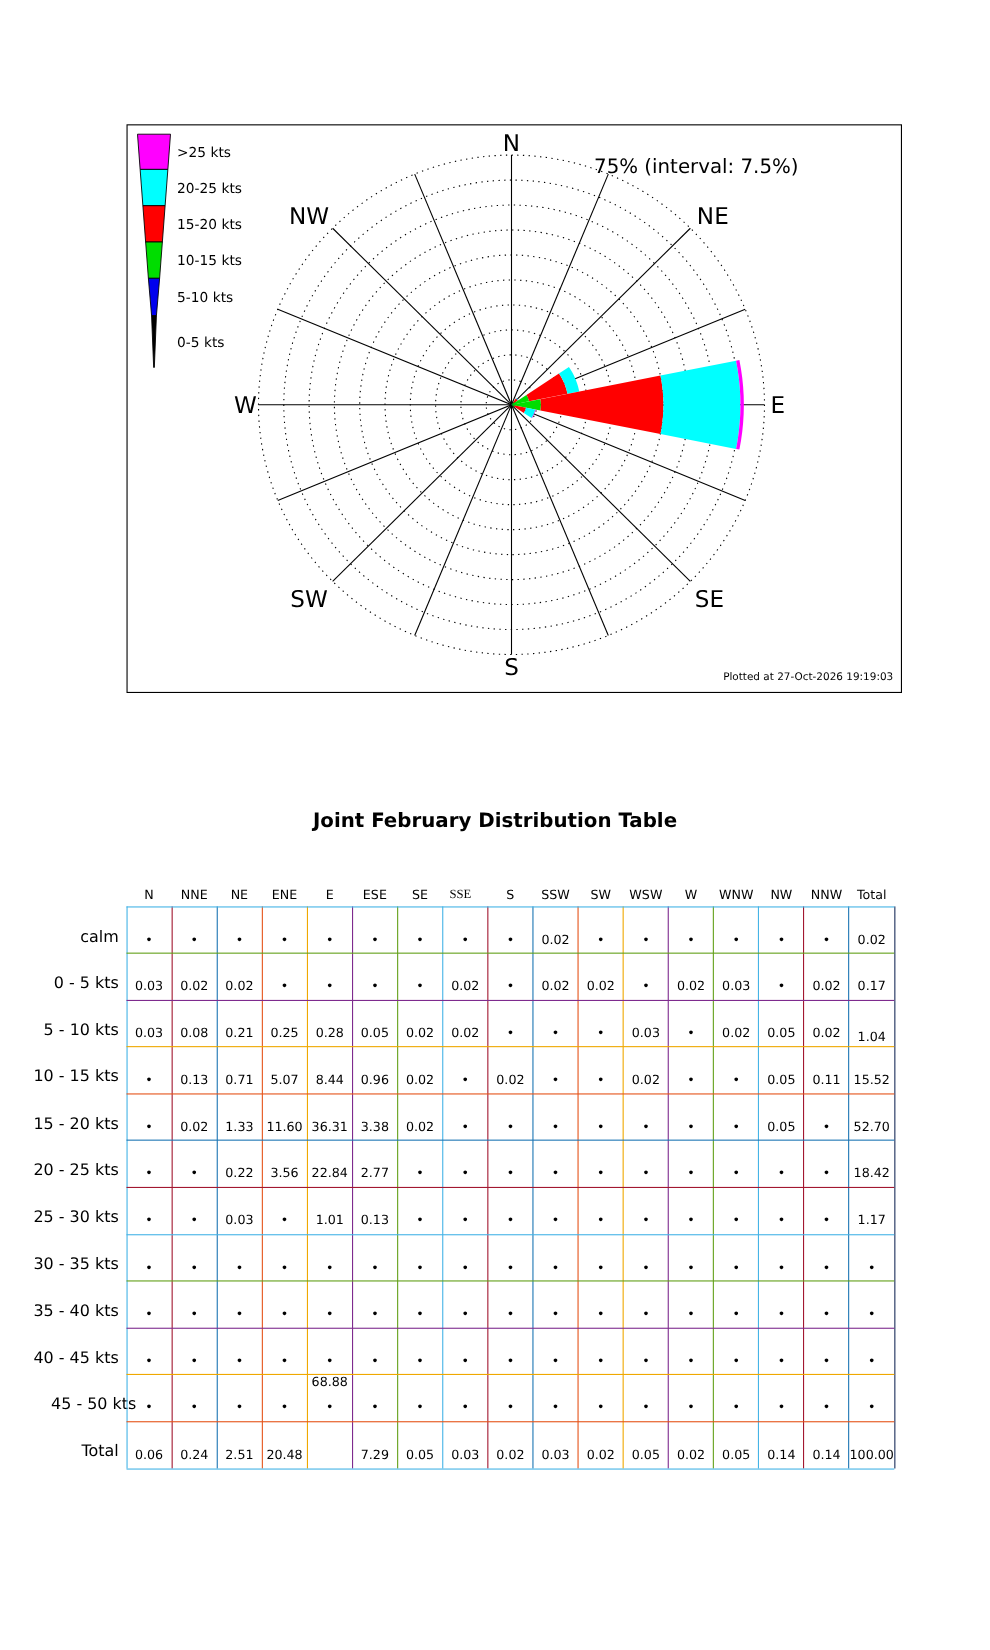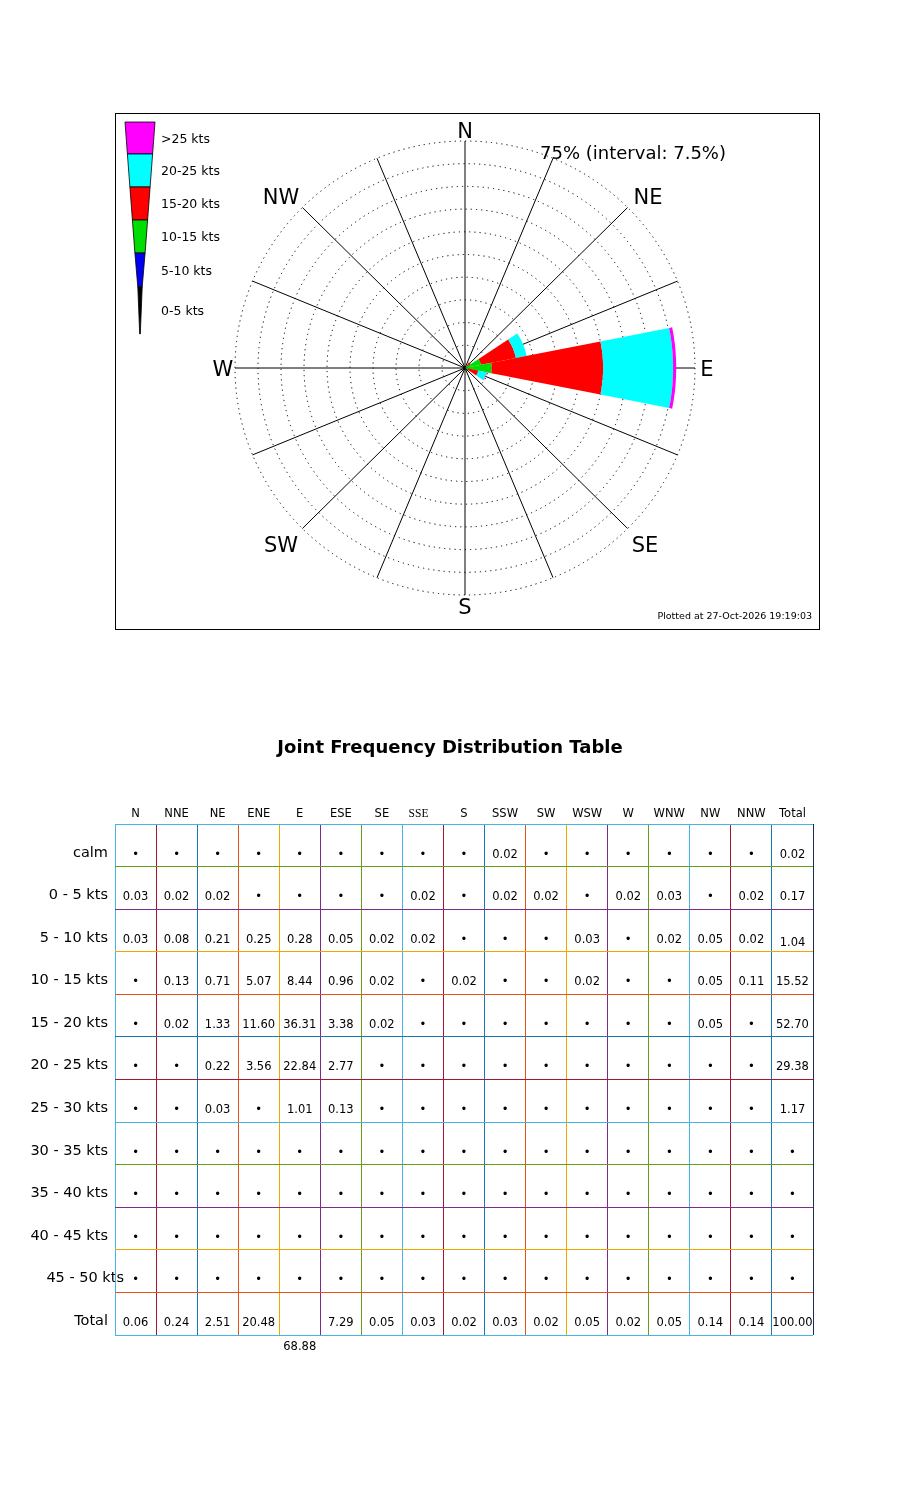--- a/index.html
+++ b/index.html
@@ -127,21 +127,21 @@
   <div class="dl" id="dl-e">E</div>
   <div class="dl" id="dl-se">SE</div>
   <div class="dl" id="dl-s">S</div>
   <div class="dl" id="dl-sw">SW</div>
   <div class="dl" id="dl-w">W</div>
   <div class="dl" id="dl-nw">NW</div>
 
   <div class="scale-label">75% (interval: 7.5%)</div>
   <div class="plotted-at">Plotted at 27-Oct-2026 19:19:03</div>
 
-  <div class="table-title">Joint Frequency Distribution Table</div>
+  <div class="table-title">Joint February Distribution Table</div>
   <div id="jfd-table">
       <div class="hdr" style="left: 115px; top: 806px; width: 41.0588px;">N</div>
       <div class="hdr" style="left: 156.059px; top: 806px; width: 41.0588px;">NNE</div>
       <div class="hdr" style="left: 197.118px; top: 806px; width: 41.0588px;">NE</div>
       <div class="hdr" style="left: 238.176px; top: 806px; width: 41.0588px;">ENE</div>
       <div class="hdr" style="left: 279.235px; top: 806px; width: 41.0588px;">E</div>
       <div class="hdr" style="left: 320.294px; top: 806px; width: 41.0588px;">ESE</div>
       <div class="hdr" style="left: 361.353px; top: 806px; width: 41.0588px;">SE</div>
       <div class="hdr" style="left: 398px; top: 806px; width: 41.0588px; font-family: Liberation Serif, serif;">SSE</div>
       <div class="hdr" style="left: 443.471px; top: 806px; width: 41.0588px;">S</div>
@@ -259,21 +259,21 @@
       <div class="cell" style="left: 361.353px; top: 1036.92px; width: 41.0588px; height: 42.5833px;">•</div>
       <div class="cell" style="left: 402.412px; top: 1036.92px; width: 41.0588px; height: 42.5833px;">•</div>
       <div class="cell" style="left: 443.471px; top: 1036.92px; width: 41.0588px; height: 42.5833px;">•</div>
       <div class="cell" style="left: 484.529px; top: 1036.92px; width: 41.0588px; height: 42.5833px;">•</div>
       <div class="cell" style="left: 525.588px; top: 1036.92px; width: 41.0588px; height: 42.5833px;">•</div>
       <div class="cell" style="left: 566.647px; top: 1036.92px; width: 41.0588px; height: 42.5833px;">•</div>
       <div class="cell" style="left: 607.706px; top: 1036.92px; width: 41.0588px; height: 42.5833px;">•</div>
       <div class="cell" style="left: 648.765px; top: 1036.92px; width: 41.0588px; height: 42.5833px;">•</div>
       <div class="cell" style="left: 689.824px; top: 1036.92px; width: 41.0588px; height: 42.5833px;">•</div>
       <div class="cell" style="left: 730.882px; top: 1036.92px; width: 41.0588px; height: 42.5833px;">•</div>
-      <div class="cell" style="left: 771.941px; top: 1036.92px; width: 41.0588px; height: 42.5833px;">29.38</div>
+      <div class="cell" style="left: 771.941px; top: 1036.92px; width: 41.0588px; height: 42.5833px;">18.42</div>
       <div class="cell" style="left: 115px; top: 1079.5px; width: 41.0588px; height: 42.5833px;">•</div>
       <div class="cell" style="left: 156.059px; top: 1079.5px; width: 41.0588px; height: 42.5833px;">•</div>
       <div class="cell" style="left: 197.118px; top: 1079.5px; width: 41.0588px; height: 42.5833px;">0.03</div>
       <div class="cell" style="left: 238.176px; top: 1079.5px; width: 41.0588px; height: 42.5833px;">•</div>
       <div class="cell" style="left: 279.235px; top: 1079.5px; width: 41.0588px; height: 42.5833px;">1.01</div>
       <div class="cell" style="left: 320.294px; top: 1079.5px; width: 41.0588px; height: 42.5833px;">0.13</div>
       <div class="cell" style="left: 361.353px; top: 1079.5px; width: 41.0588px; height: 42.5833px;">•</div>
       <div class="cell" style="left: 402.412px; top: 1079.5px; width: 41.0588px; height: 42.5833px;">•</div>
       <div class="cell" style="left: 443.471px; top: 1079.5px; width: 41.0588px; height: 42.5833px;">•</div>
       <div class="cell" style="left: 484.529px; top: 1079.5px; width: 41.0588px; height: 42.5833px;">•</div>
@@ -349,21 +349,21 @@
       <div class="cell" style="left: 566.647px; top: 1249.83px; width: 41.0588px; height: 42.5833px;">•</div>
       <div class="cell" style="left: 607.706px; top: 1249.83px; width: 41.0588px; height: 42.5833px;">•</div>
       <div class="cell" style="left: 648.765px; top: 1249.83px; width: 41.0588px; height: 42.5833px;">•</div>
       <div class="cell" style="left: 689.824px; top: 1249.83px; width: 41.0588px; height: 42.5833px;">•</div>
       <div class="cell" style="left: 730.882px; top: 1249.83px; width: 41.0588px; height: 42.5833px;">•</div>
       <div class="cell" style="left: 771.941px; top: 1249.83px; width: 41.0588px; height: 42.5833px;">•</div>
       <div class="cell" style="left: 115px; top: 1292.42px; width: 41.0588px; height: 42.5833px;">0.06</div>
       <div class="cell" style="left: 156.059px; top: 1292.42px; width: 41.0588px; height: 42.5833px;">0.24</div>
       <div class="cell" style="left: 197.118px; top: 1292.42px; width: 41.0588px; height: 42.5833px;">2.51</div>
       <div class="cell" style="left: 238.176px; top: 1292.42px; width: 41.0588px; height: 42.5833px;">20.48</div>
-      <div class="cell" style="left: 279.235px; top: 1316px; width: 41.0588px; height: 42.5833px;">68.88</div>
+      <div class="cell" style="left: 279.235px; top: 1226px; width: 41.0588px; height: 42.5833px;">68.88</div>
       <div class="cell" style="left: 320.294px; top: 1292.42px; width: 41.0588px; height: 42.5833px;">7.29</div>
       <div class="cell" style="left: 361.353px; top: 1292.42px; width: 41.0588px; height: 42.5833px;">0.05</div>
       <div class="cell" style="left: 402.412px; top: 1292.42px; width: 41.0588px; height: 42.5833px;">0.03</div>
       <div class="cell" style="left: 443.471px; top: 1292.42px; width: 41.0588px; height: 42.5833px;">0.02</div>
       <div class="cell" style="left: 484.529px; top: 1292.42px; width: 41.0588px; height: 42.5833px;">0.03</div>
       <div class="cell" style="left: 525.588px; top: 1292.42px; width: 41.0588px; height: 42.5833px;">0.02</div>
       <div class="cell" style="left: 566.647px; top: 1292.42px; width: 41.0588px; height: 42.5833px;">0.05</div>
       <div class="cell" style="left: 607.706px; top: 1292.42px; width: 41.0588px; height: 42.5833px;">0.02</div>
       <div class="cell" style="left: 648.765px; top: 1292.42px; width: 41.0588px; height: 42.5833px;">0.05</div>
       <div class="cell" style="left: 689.824px; top: 1292.42px; width: 41.0588px; height: 42.5833px;">0.14</div>

